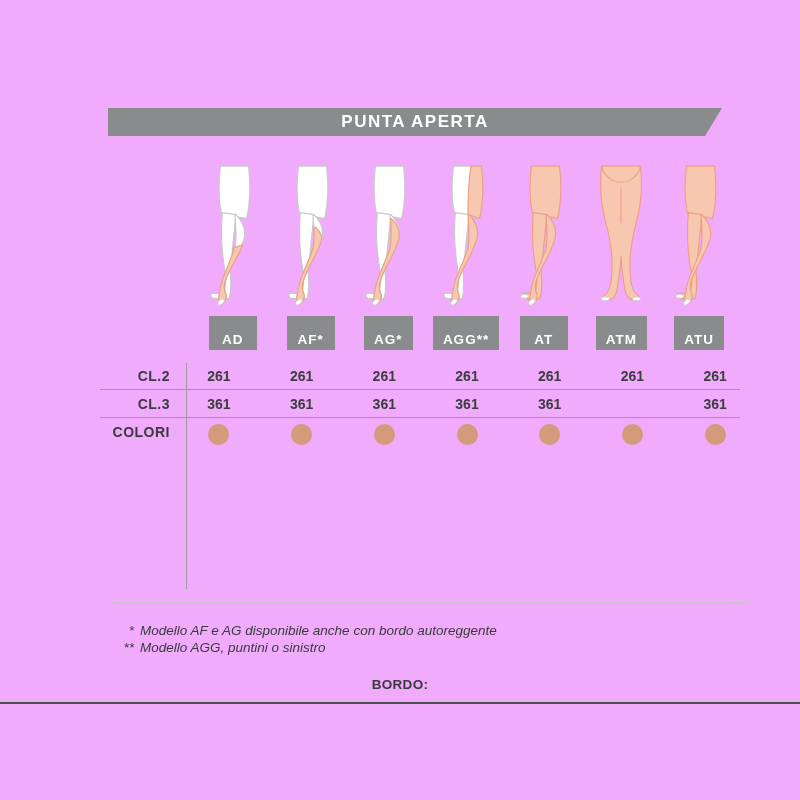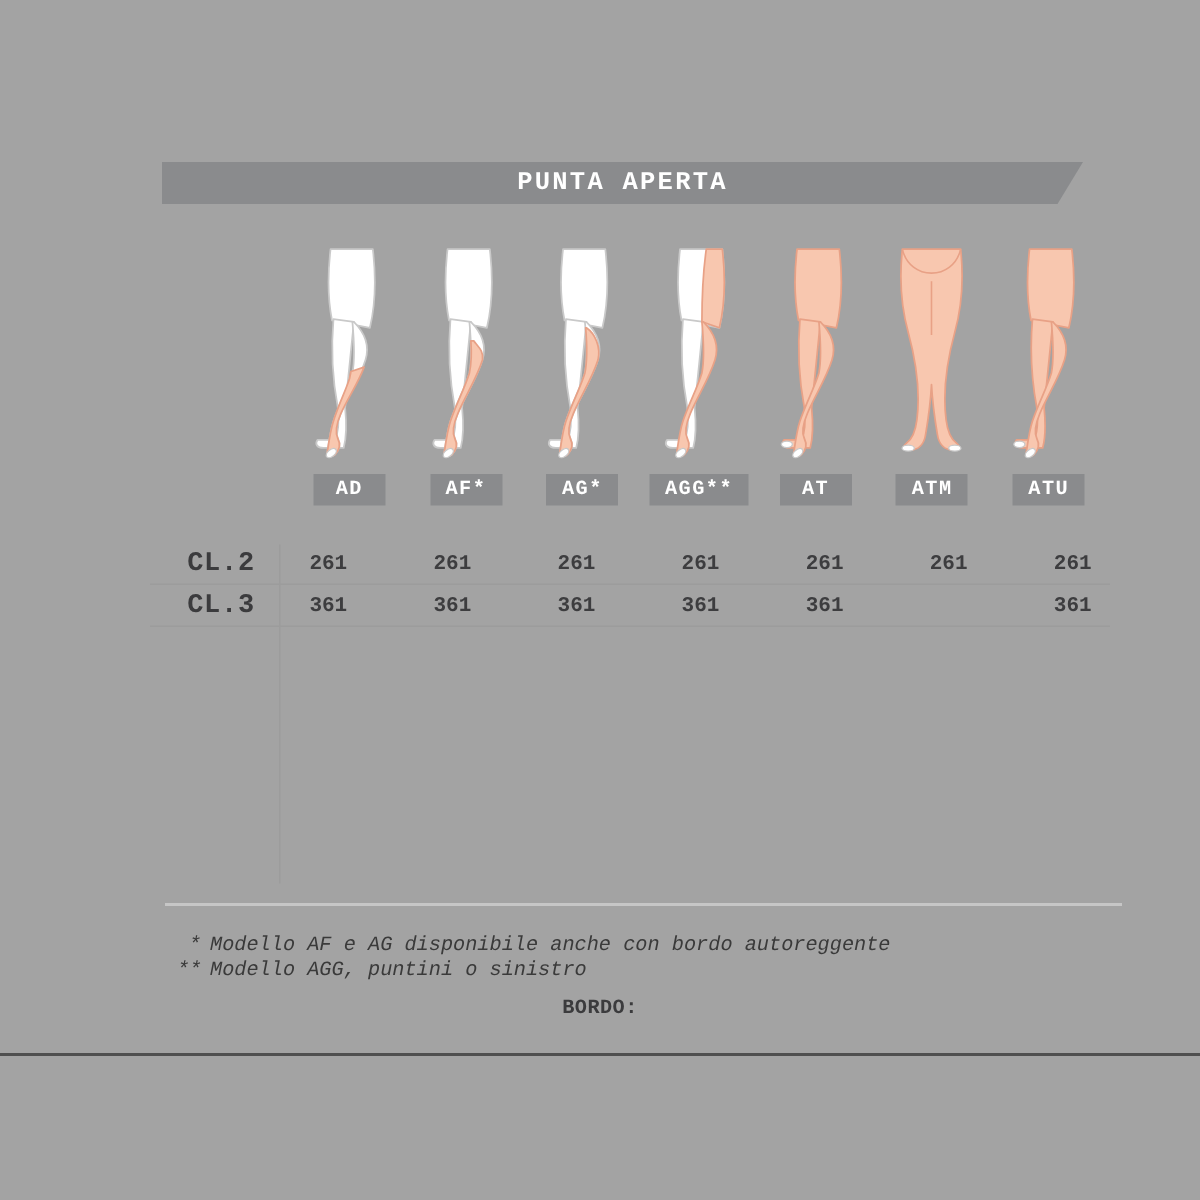--- a/index.html
+++ b/index.html
@@ -1,59 +1,59 @@
 <!DOCTYPE html>
 <html style="--gray: #8a8b8d; --dot: #d49a7c;"><head>
 <meta charset="utf-8">
 <style>
   html,body{margin:0;padding:0;background:#ffffff;}
-  .page{position:relative;width:800px;height:800px;background:#a3a3a3;overflow:hidden;
-        font-family:Liberation Mono, monospace;color:#3b3b3d;}
+  .page{position:relative;width:800px;height:800px;background:#f0abfc;overflow:hidden;
+        font-family:Liberation Sans, sans-serif;color:#3b3b3d;}
 
   
   .banner{position:absolute;left:108px;top:108px;width:614px;height:28px;
           background:var(--gray,#8a8b8d);
           clip-path:polygon(0 0,100% 0,calc(100% - 17px) 100%,0 100%);
           display:flex;align-items:center;justify-content:center;}
   .banner span{color:#fff;font-weight:bold;font-size:17px;letter-spacing:1.5px;}
 
   
   .figures{position:absolute;left:194px;top:160px;width:544px;height:150px;display:flex;}
   .fig{flex:1;display:flex;align-items:flex-end;justify-content:center;}
 
   
   .badges{position:absolute;left:194px;top:316px;width:544px;display:flex;}
   .bcell{flex:1;display:flex;justify-content:center;}
   .badge{background:var(--gray,#8a8b8d);color:#fff;font-weight:bold;font-size:13.5px;
-         letter-spacing:1px;padding:3px 10px 3px;min-width:28px;text-align:center;
+         letter-spacing:1px;padding:16px 10px 3px;min-width:28px;text-align:center;
          height:15px;line-height:15px;}
 
   
   .spec-table{position:absolute;left:100px;top:362px;width:640px;}
   .vline{position:absolute;left:86px;top:1px;width:1px;height:226px;background:#9c9c9c;}
   .trow{display:flex;align-items:center;height:27px;}
   .bline{border-bottom:1px solid #9c9c9c;}
-  .tlabel{width:70px;text-align:right;font-weight:bold;font-size:18px;
+  .tlabel{width:70px;text-align:right;font-weight:bold;font-size:14px;
           letter-spacing:.5px;padding-right:16px;}
   .tvals{flex:1;display:flex;padding-left:8px;gap:33px;}
   .tcell{flex:1;text-align:center;font-weight:bold;font-size:14px;color:#3d3d3f;
          display:flex;align-items:center;justify-content:center;}
   .trow.colori{height:44px;align-items:flex-start;padding-top:6px;}
   .dot{width:21px;height:21px;border-radius:50%;background:var(--dot,#d49a7c);display:block;}
 
   
   .fdivider{position:absolute;left:110px;top:602px;width:638px;height:2px;background:#c6c6c6;}
   .footnotes{position:absolute;left:118px;top:622px;font-style:italic;font-size:13.5px;
              color:#3a3a3a;}
   .fnrow{display:flex;line-height:17px;}
   .fnmark{width:16px;text-align:right;margin-right:6px;}
 
   
   .footer{position:absolute;left:0;top:665px;width:800px;text-align:center;font-size:13.5px;}
-  .footer .flabel{font-weight:bold;letter-spacing:.3px;}
+  .footer .flabel{font-weight:bold;letter-spacing:.3px;margin-top:12px;}
   .footer .fvalue{margin-top:2px;}
   .bottomline{position:absolute;left:0;top:702px;width:800px;height:2px;background:#4f4f4f;}
 </style>
 </head>
 <body>
 
 <div class="page">
 
   <div class="banner">
     <span>PUNTA APERTA</span>
@@ -189,20 +189,46 @@
       <div class="tvals">
         <div class="tcell">361</div>
         <div class="tcell">361</div>
         <div class="tcell">361</div>
         <div class="tcell">361</div>
         <div class="tcell">361</div>
         <div class="tcell"></div>
         <div class="tcell">361</div>
       </div>
     </div>
+    <div class="trow colori">
+      <div class="tlabel">COLORI</div>
+      <div class="tvals">
+        <div class="tcell">
+            <span class="dot"></span>
+          </div>
+        <div class="tcell">
+            <span class="dot"></span>
+          </div>
+        <div class="tcell">
+            <span class="dot"></span>
+          </div>
+        <div class="tcell">
+            <span class="dot"></span>
+          </div>
+        <div class="tcell">
+            <span class="dot"></span>
+          </div>
+        <div class="tcell">
+            <span class="dot"></span>
+          </div>
+        <div class="tcell">
+            <span class="dot"></span>
+          </div>
+      </div>
+    </div>
   </div>
 
   <div class="fdivider"></div>
 
   <div class="footnotes">
     <div class="fnrow">
       <span class="fnmark">*</span>
       <span>Modello AF e AG disponibile anche con bordo autoreggente</span>
     </div>
     <div class="fnrow">

